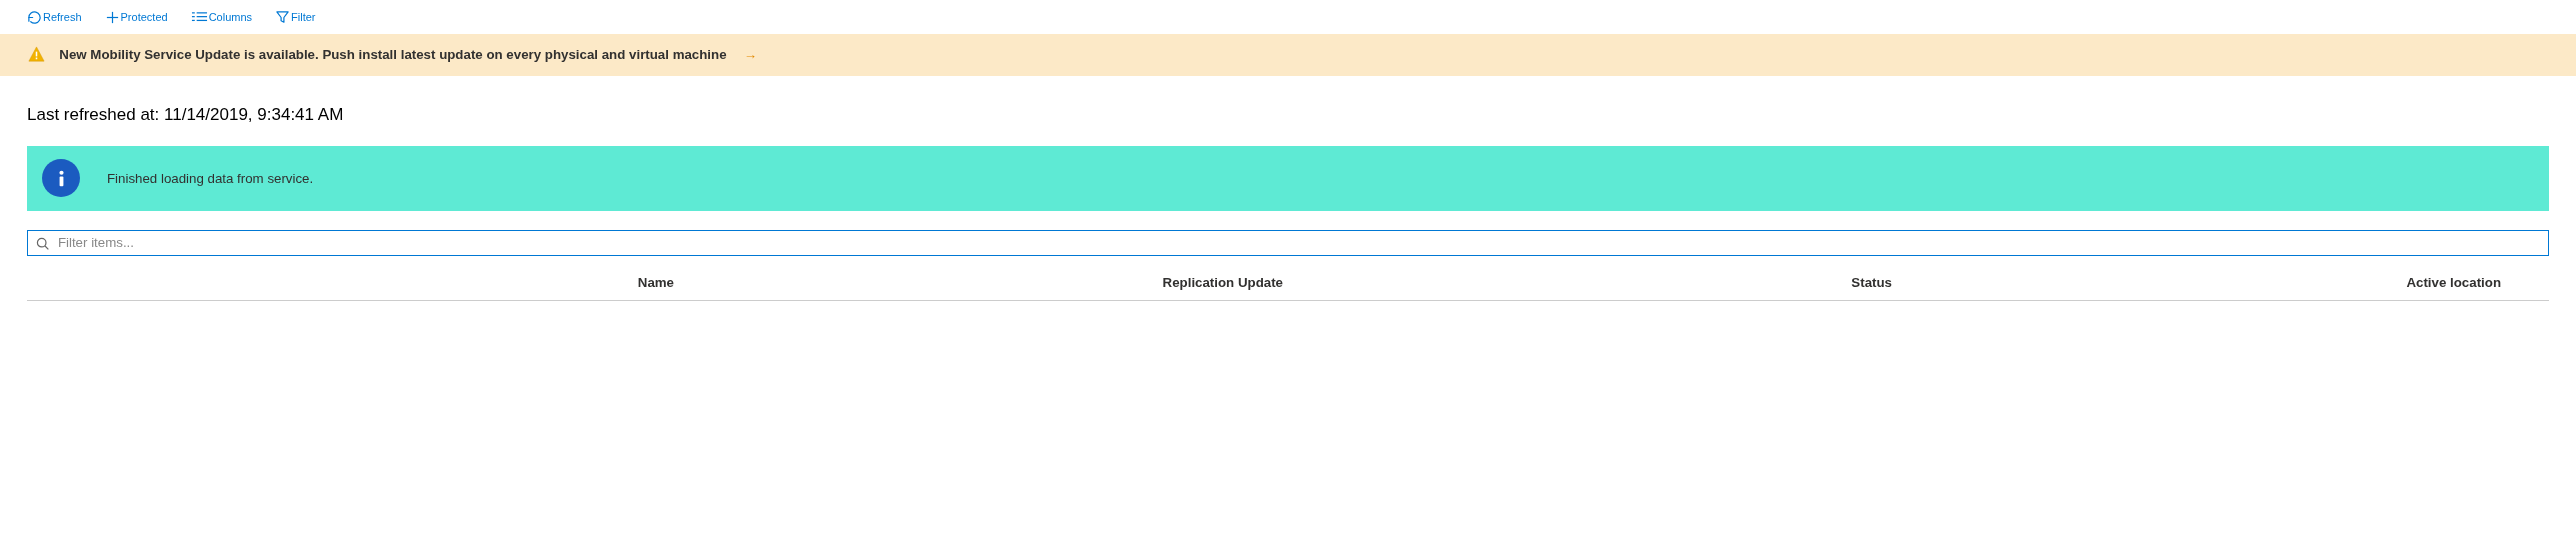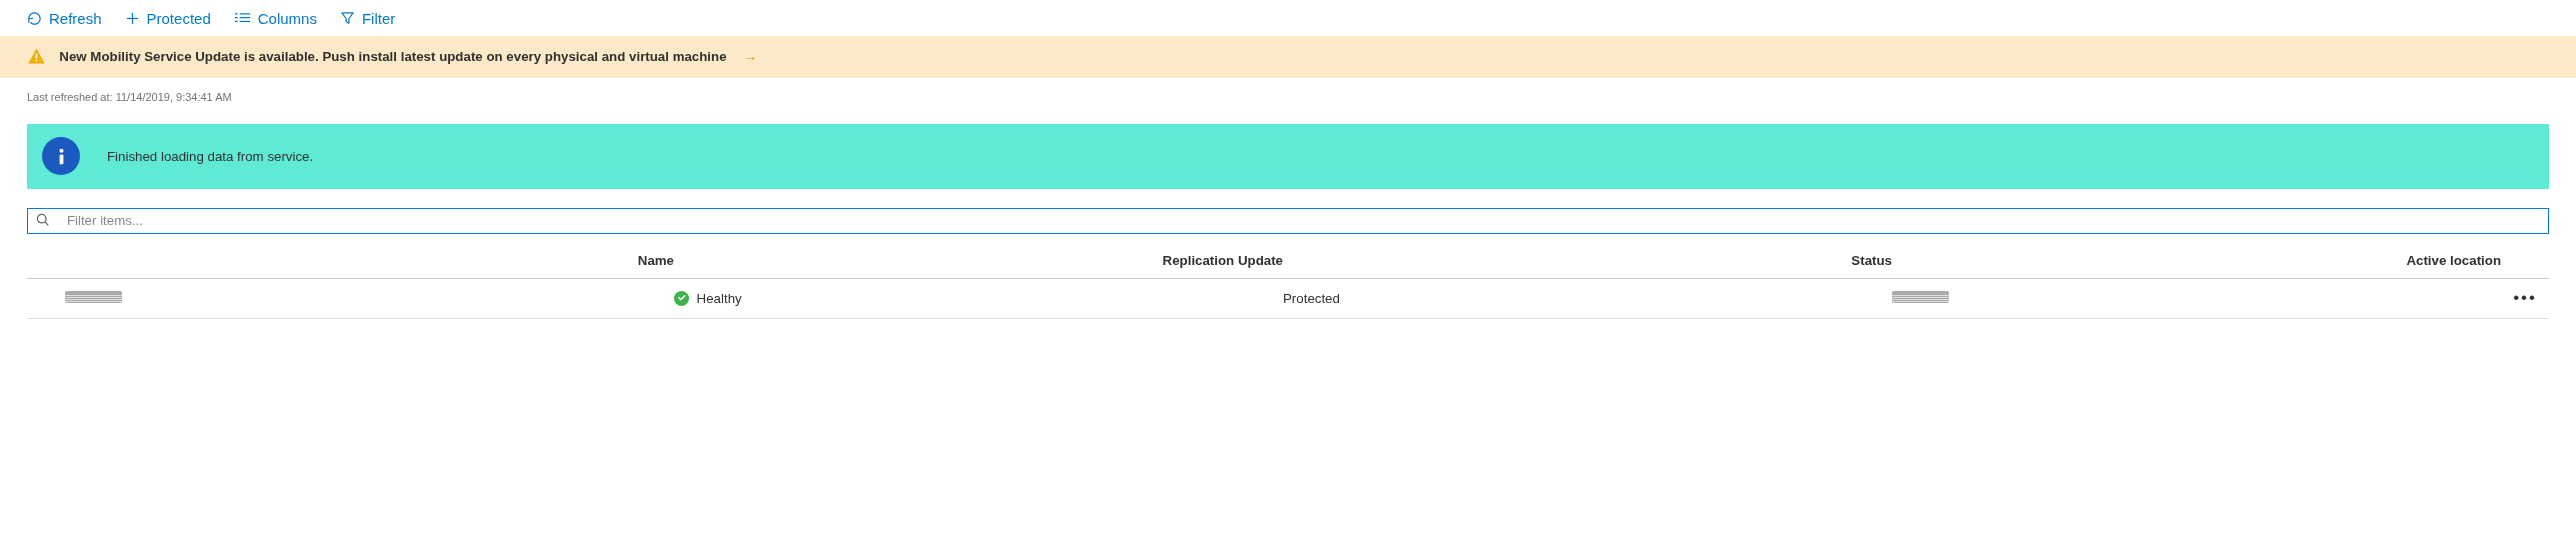--- a/index.html
+++ b/index.html
@@ -11,39 +11,40 @@
     }
     .toolbar {
       display: flex;
       gap: 23px;
       padding: 9.5px 27px;
       align-items: center;
     }
     .toolbar-btn {
       display: flex;
       align-items: center;
-      gap: 7px;
+      gap: 1px;
       color: #0078d4;
       cursor: pointer;
-      font-size: 15px;
+      font-size: 11px;
     }
     .toolbar-btn svg { flex-shrink: 0; }
     .warning-banner {
       background: #fce9c7;
       padding: 11.4px 27px;
       display: flex;
       align-items: center;
       gap: 13.3px;
     }
     .warning-banner .msg { color: #323130; font-size: 13.3px; font-weight: bold; }
     .warning-banner .arrow { color: #e08800; margin-left: 3.8px; }
     .refresh-line {
       padding: 13.3px 27px 9.5px;
-      font-size: 11px;
-      color: #737373;
+      font-size: 17px;
+      color: #000000;
+      margin-top: 16px;
     }
     .info-banner {
       margin: 11.4px 27px 0;
       background: #5eead4;
       padding: 13.3px 15px;
       display: flex;
       align-items: center;
       gap: 27px;
     }
     .info-circle {
@@ -53,23 +54,23 @@
       background: #1b5bc0;
       display: flex;
       align-items: center;
       justify-content: center;
       flex-shrink: 0;
     }
     .filter-wrap {
       margin: 19px 27px 0;
       border: 1.9px solid #0078d4;
       display: flex;
-      align-items: flex-start;
+      align-items: flex-end;
       padding: 4.8px 7.6px;
-      gap: 18px;
+      gap: 9px;
     }
     .filter-wrap input {
       border: none;
       outline: none;
       flex: 1;
       font-size: 13.3px;
       font-family: inherit;
       color: #323130;
     }
     .filter-wrap input::placeholder { color: #888; }
@@ -190,29 +191,14 @@
 
 <div class="table-wrap">
   <div class="table-header">
     <div></div>
     <div>Name</div>
     <div>Replication Update</div>
     <div>Status</div>
     <div>Active location</div>
     <div></div>
   </div>
-  <div class="table-row">
-    <div></div>
-    <div><span class="redacted"></span></div>
-    <div class="cell-health">
-      <span class="health-dot">
-        <svg width="9.5" height="9.5" viewBox="0 0 10 10">
-            <path d="M2 5l2 2 4-4" stroke="#fff" stroke-width="1.6" fill="none" stroke-linecap="round" stroke-linejoin="round"></path>
-          </svg>
-      </span>
-      <span>Healthy</span>
-    </div>
-    <div>Protected</div>
-    <div><span class="redacted"></span></div>
-    <div class="more-dots">•••</div>
-  </div>
 </div>
 
 
 </body></html>

